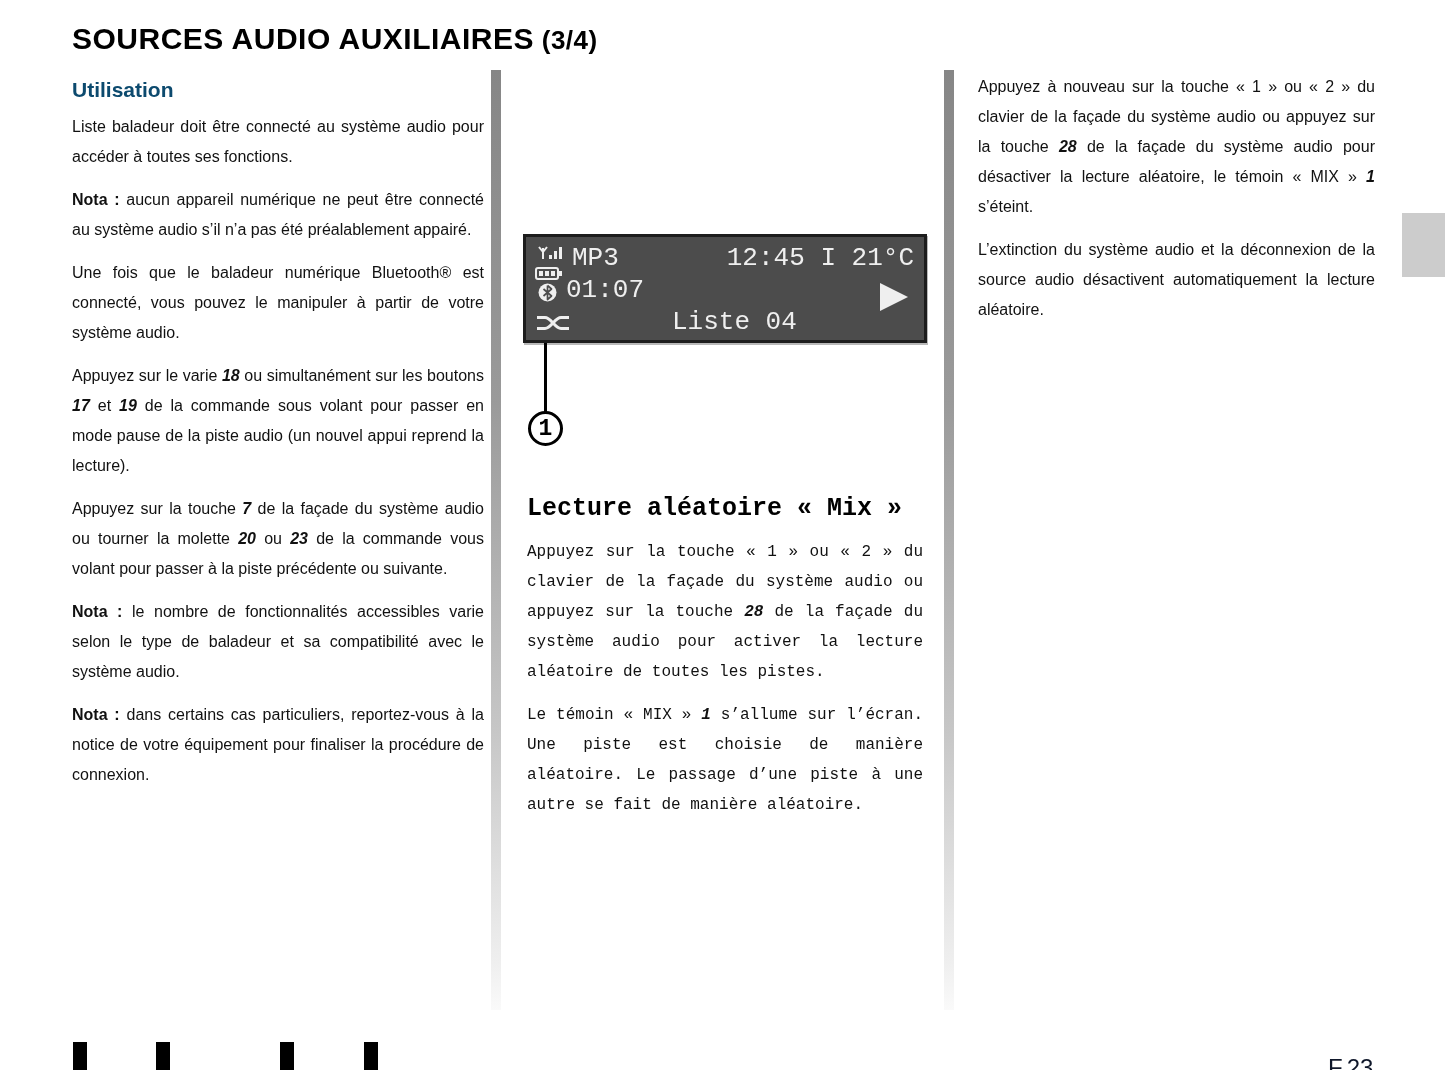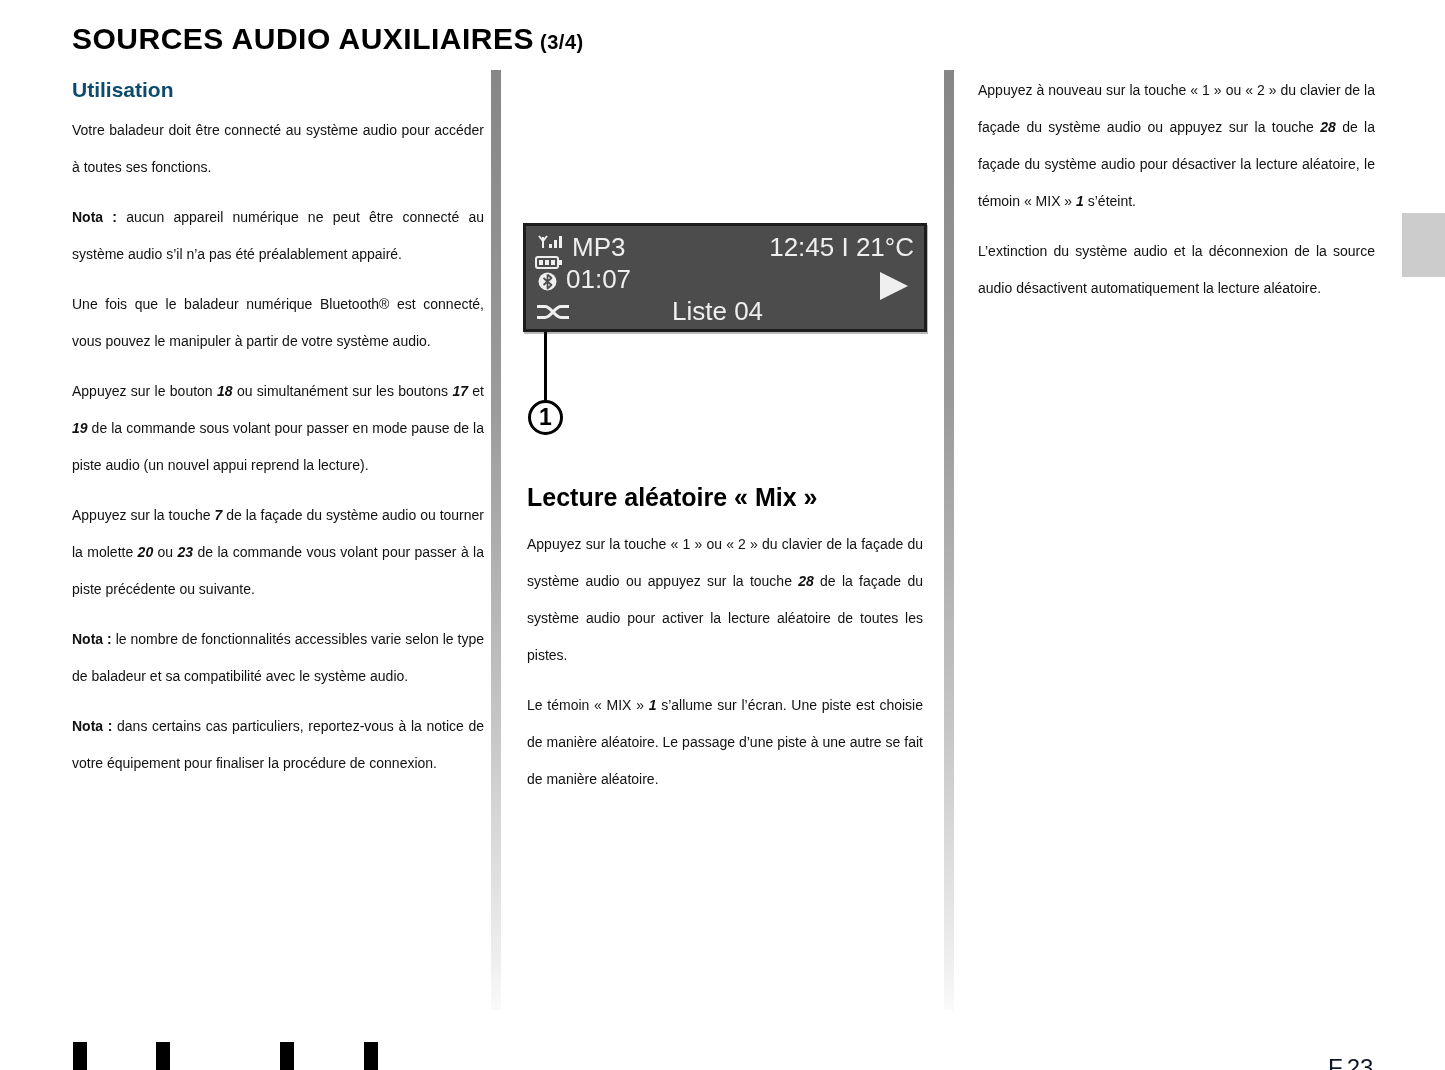--- a/index.html
+++ b/index.html
@@ -15,53 +15,53 @@
   .page-title {
     position: absolute;
     left: 72px;
     top: 22px;
     font-weight: bold;
     font-size: 30px;
     letter-spacing: 0.5px;
     color: #000000;
     white-space: nowrap;
   }
-  .page-title .title-suffix { font-size: 20px; margin-top: 28px; }
+  .page-title .title-suffix { font-size: 26px; margin-top: 28px; }
 
   .column { position: absolute; }
   .col-left  { left: 72px;  top: 78px;  width: 412px; }
   .col-right { left: 978px; top: 72px;  width: 397px; }
 
   .col-heading {
     font-weight: bold;
     font-size: 21px;
     margin-bottom: 10px;
     color: #0c4a6e;
   }
   .body-par {
-    font-size: 14px;
-    line-height: 37px;
+    font-size: 16px;
+    line-height: 30px;
     text-align: justify;
     margin-bottom: 13px;
   }
   .seg-b  { font-weight: bold; }
   .seg-bi { font-weight: bold; font-style: italic; }
 
   .divider {
     position: absolute;
     top: 70px;
     width: 10px;
     height: 940px;
     background: linear-gradient(to bottom, #868686 0%, #9a9a9a 35%, #c6c6c6 70%, #efefef 95%, #fafafa 100%);
   }
   .divider-1 { left: 491px; }
   .divider-2 { left: 944px; }
 
   
-  .col-middle { left: 523px; top: 223px; width: 404px; height: 560px; }
+  .col-middle { left: 523px; top: 234px; width: 404px; height: 560px; font-family: Liberation Mono, monospace; }
 
   .screen {
     position: absolute;
     left: 0; top: 0;
     width: 404px; height: 109px;
     background: #4c4c4c;
     border: 3px solid #1d1d1d;
     box-shadow: 1px 2px 0 #b9b9b9;
     color: #efefef;
   }
@@ -136,24 +136,24 @@
 </head>
 <body>
 
 <h1 class="page-title"><span>SOURCES AUDIO AUXILIAIRES</span><span class="title-suffix"> (3/4)</span></h1>
 
 <div class="divider divider-1"></div>
 <div class="divider divider-2"></div>
 
 <div class="column col-left">
   <div class="col-heading">Utilisation</div>
-  <p class="body-par"><span>Votre baladeur doit être connecté au système audio pour accéder à toutes ses fonctions.</span></p>
+  <p class="body-par"><span>Liste baladeur doit être connecté au système audio pour accéder à toutes ses fonctions.</span></p>
   <p class="body-par"><span class="seg-b">Nota :</span><span> aucun appareil numérique ne peut être connecté au système audio s’il n’a pas été préalablement appairé.</span></p>
   <p class="body-par"><span>Une fois que le baladeur numérique Bluetooth® est connecté, vous pouvez le manipuler à partir de votre système audio.</span></p>
-  <p class="body-par"><span>Appuyez sur le bouton </span><span class="seg-bi">18</span><span> ou simultanément sur les boutons </span><span class="seg-bi">17</span><span> et </span><span class="seg-bi">19</span><span> de la commande sous volant pour passer en mode pause de la piste audio (un nouvel appui reprend la lecture).</span></p>
+  <p class="body-par"><span>Appuyez sur le varie </span><span class="seg-bi">18</span><span> ou simultanément sur les boutons </span><span class="seg-bi">17</span><span> et </span><span class="seg-bi">19</span><span> de la commande sous volant pour passer en mode pause de la piste audio (un nouvel appui reprend la lecture).</span></p>
   <p class="body-par"><span>Appuyez sur la touche </span><span class="seg-bi">7</span><span> de la façade du système audio ou tourner la molette </span><span class="seg-bi">20</span><span> ou </span><span class="seg-bi">23</span><span> de la commande vous volant pour passer à la piste précédente ou suivante.</span></p>
   <p class="body-par"><span class="seg-b">Nota :</span><span> le nombre de fonctionnalités accessibles varie selon le type de baladeur et sa compatibilité avec le système audio.</span></p>
   <p class="body-par"><span class="seg-b">Nota :</span><span> dans certains cas particuliers, reportez-vous à la notice de votre équipement pour finaliser la procédure de connexion.</span></p>
 </div>
 
 <div class="column col-middle">
 
   <div class="screen">
 
     <svg class="icon ic-signal" width="26" height="21" viewBox="0 0 26 21">

